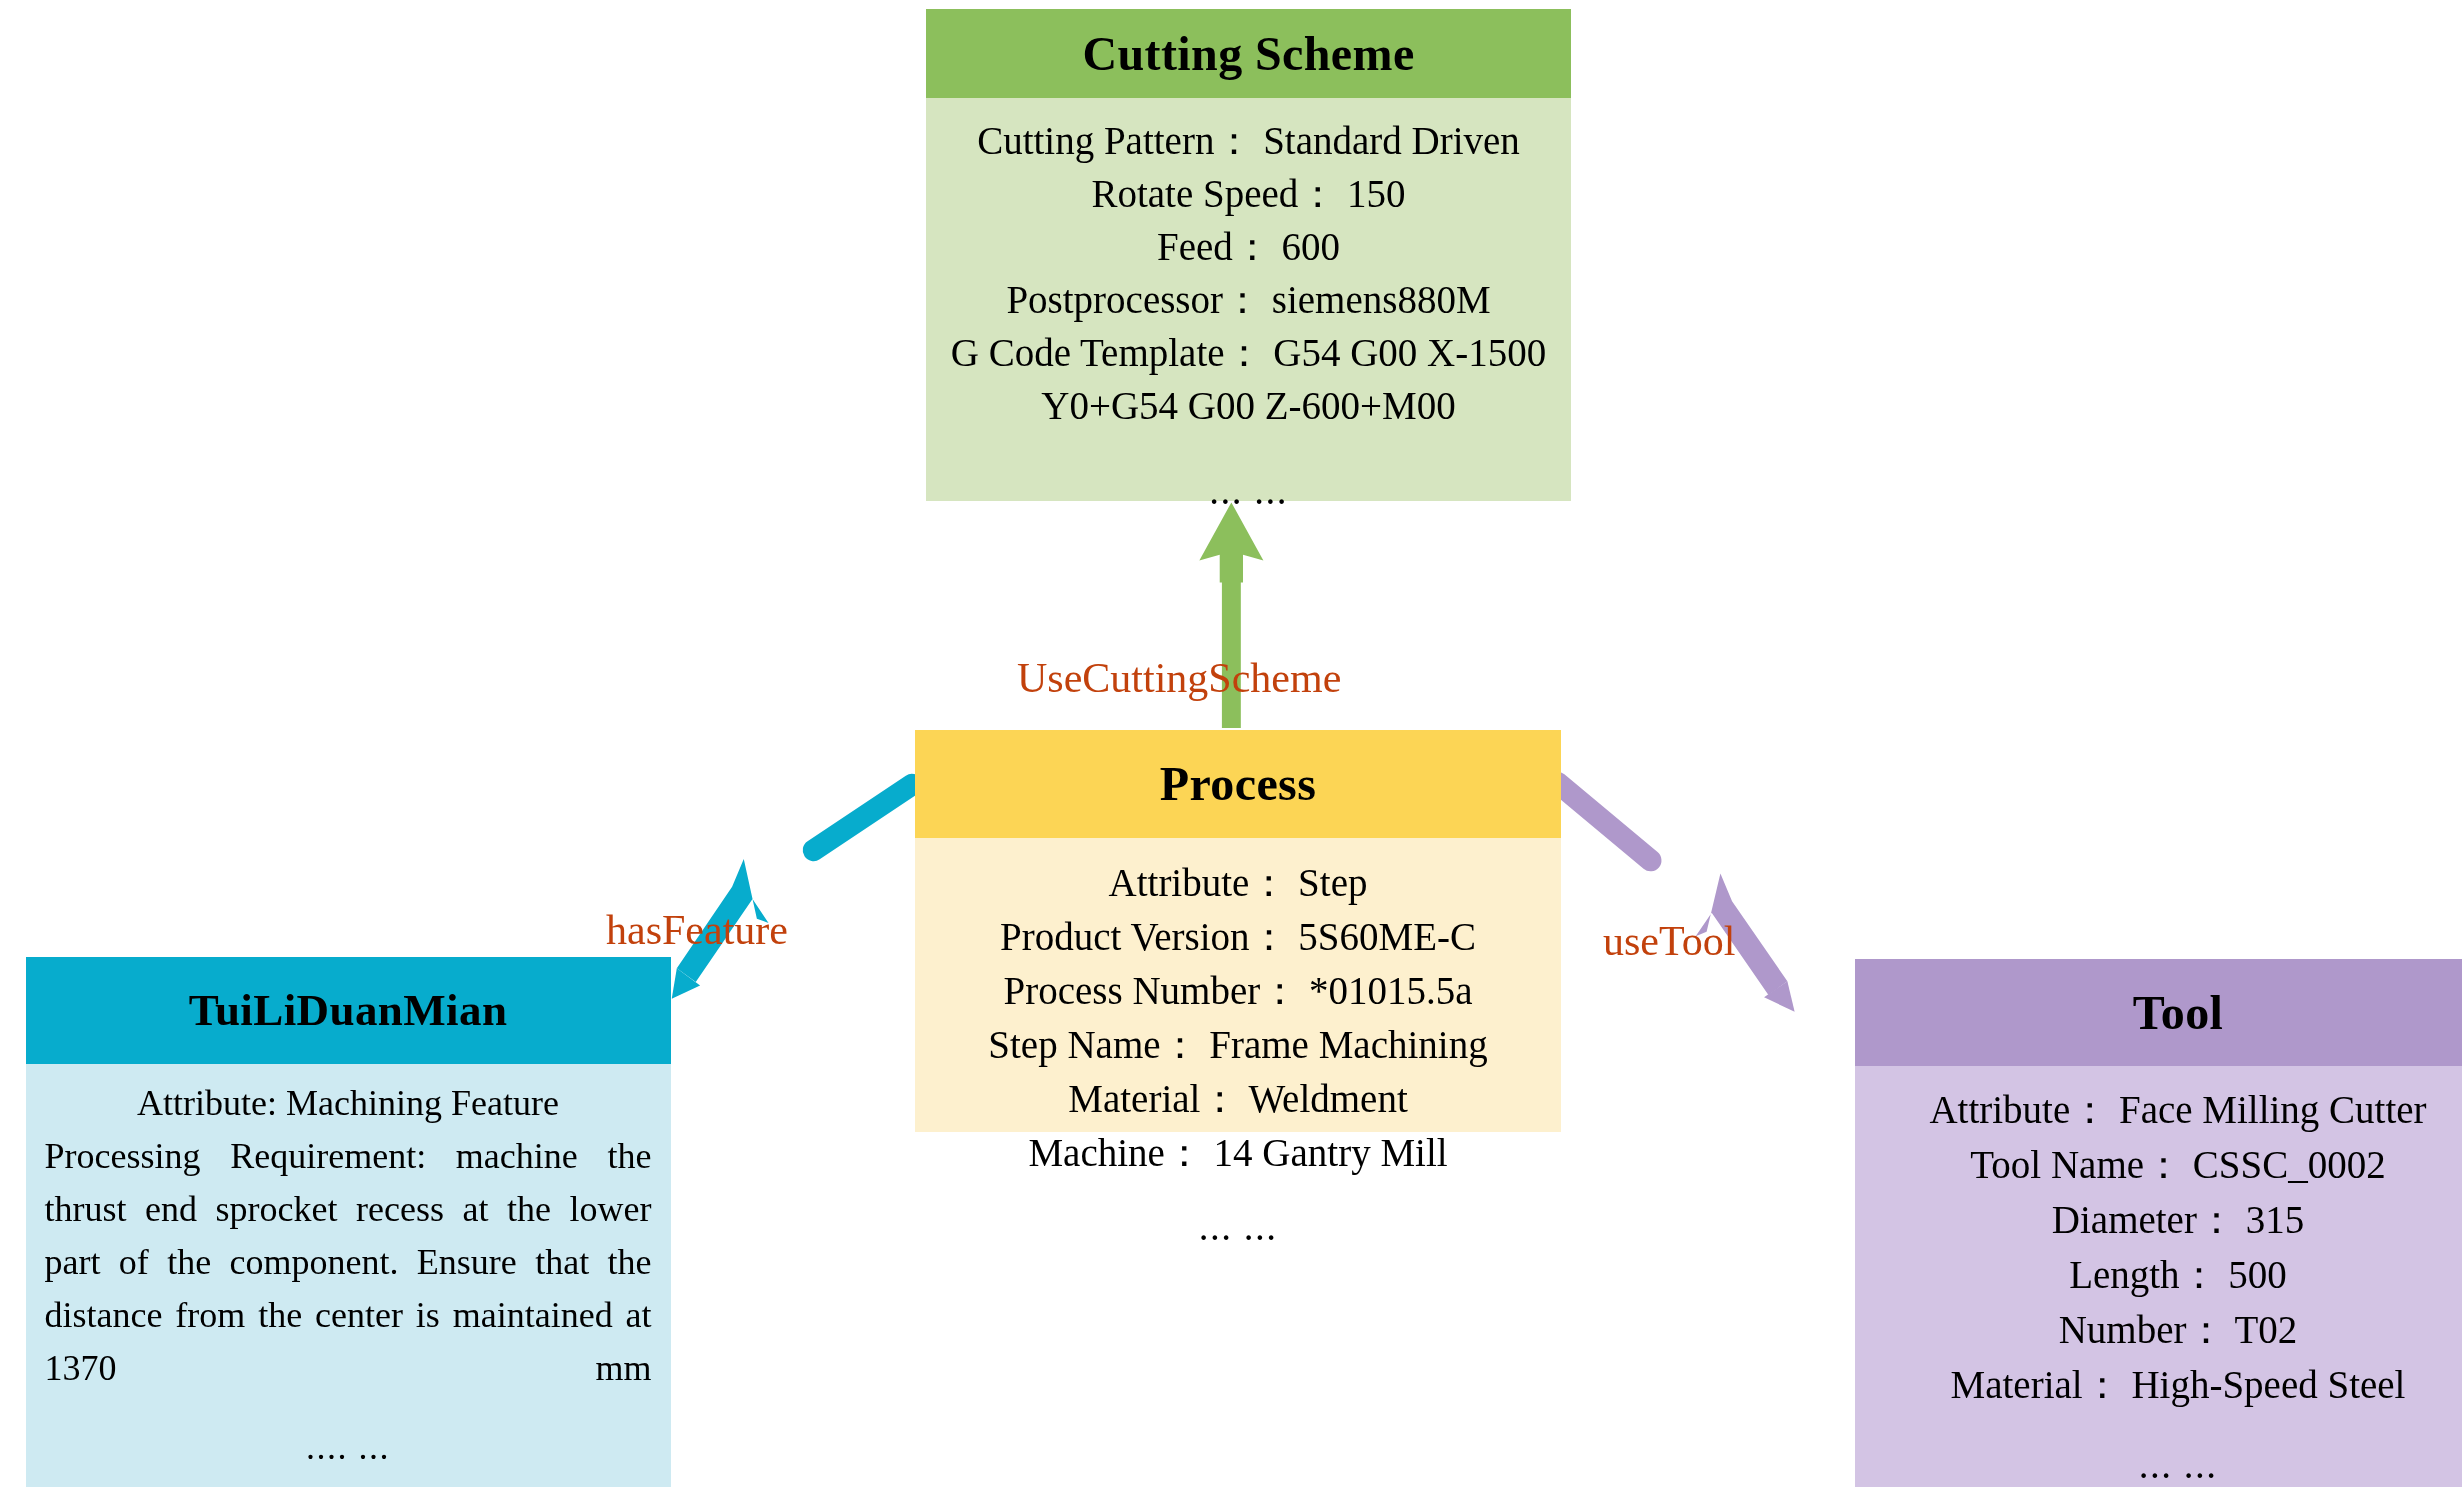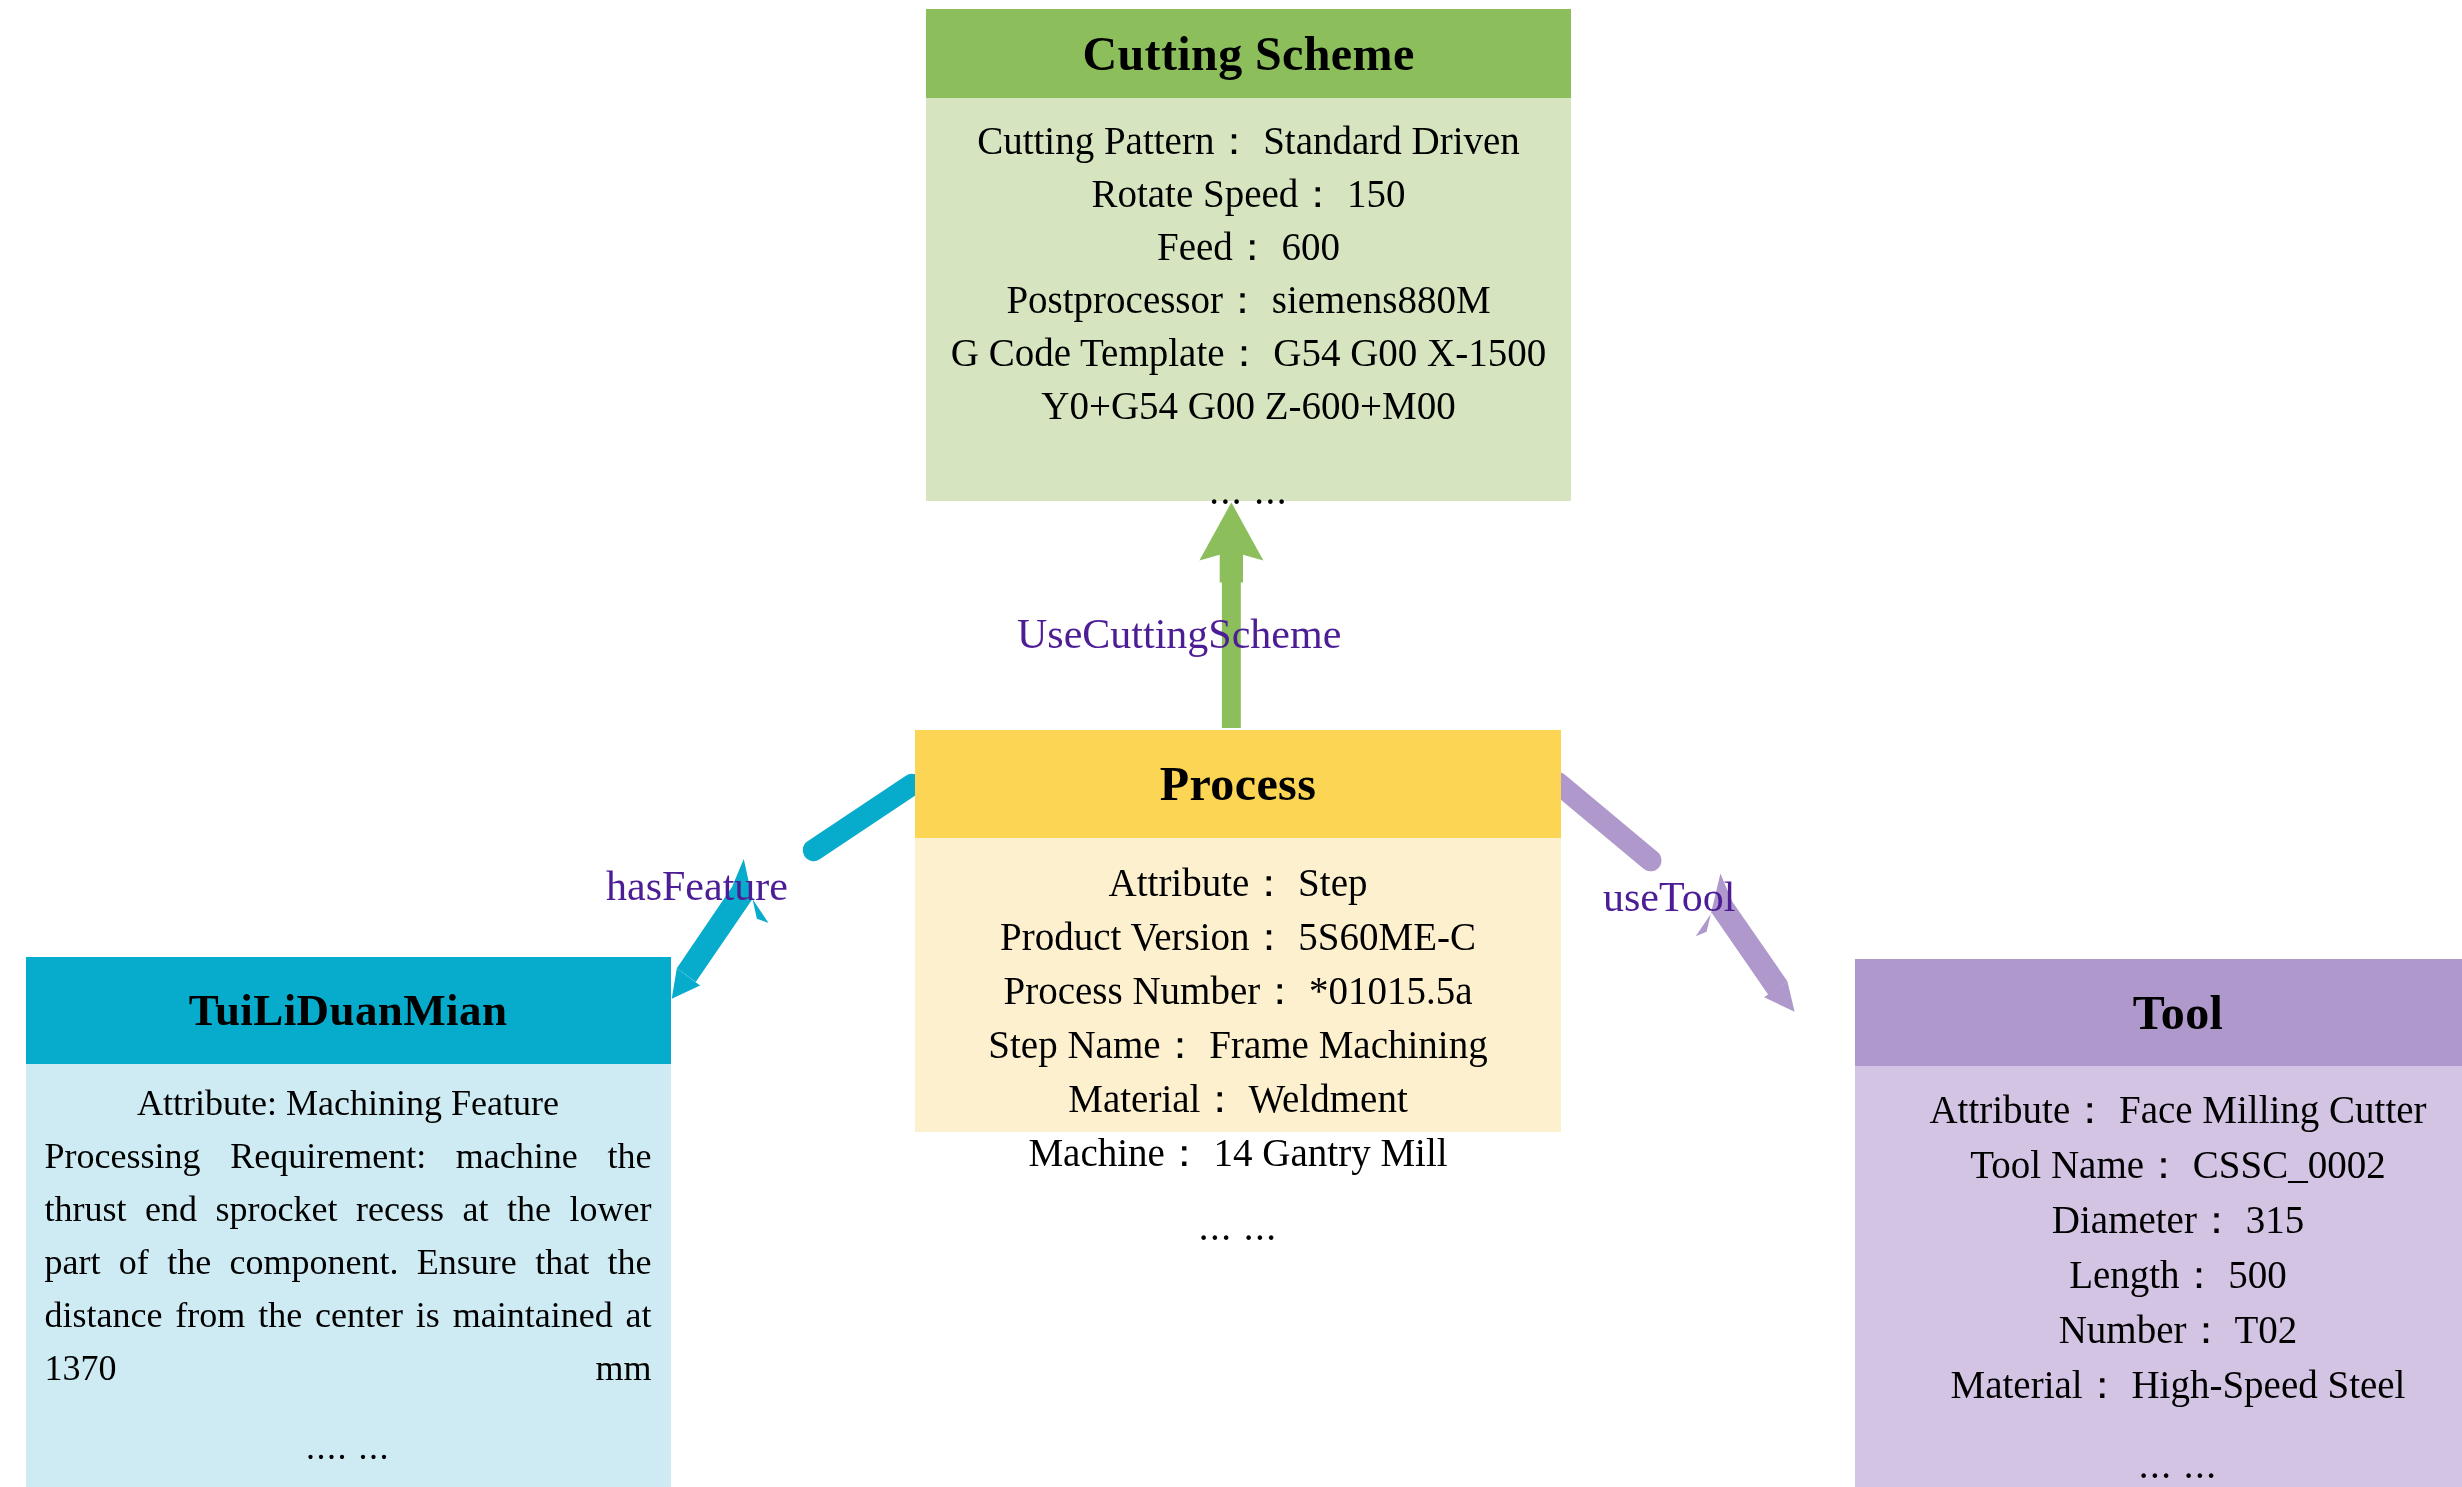--- a/index.html
+++ b/index.html
@@ -177,21 +177,22 @@
   #node-tool .ellipsis-line {
     margin-top: 25px;
     font-size: 39px;
   }
 
   
   .edge-label {
     position: absolute;
     font-size: 42px;
     white-space: nowrap;
-    color: #4c1d95;
+    color: #c2410c;
+    margin-top: 44px;
   }
   #edge-label-usecuttingscheme {
     left: 1017px;
     top: 610px;
   }
   #edge-label-hasfeature {
     left: 606px;
     top: 862px;
   }
   #edge-label-usetool {

